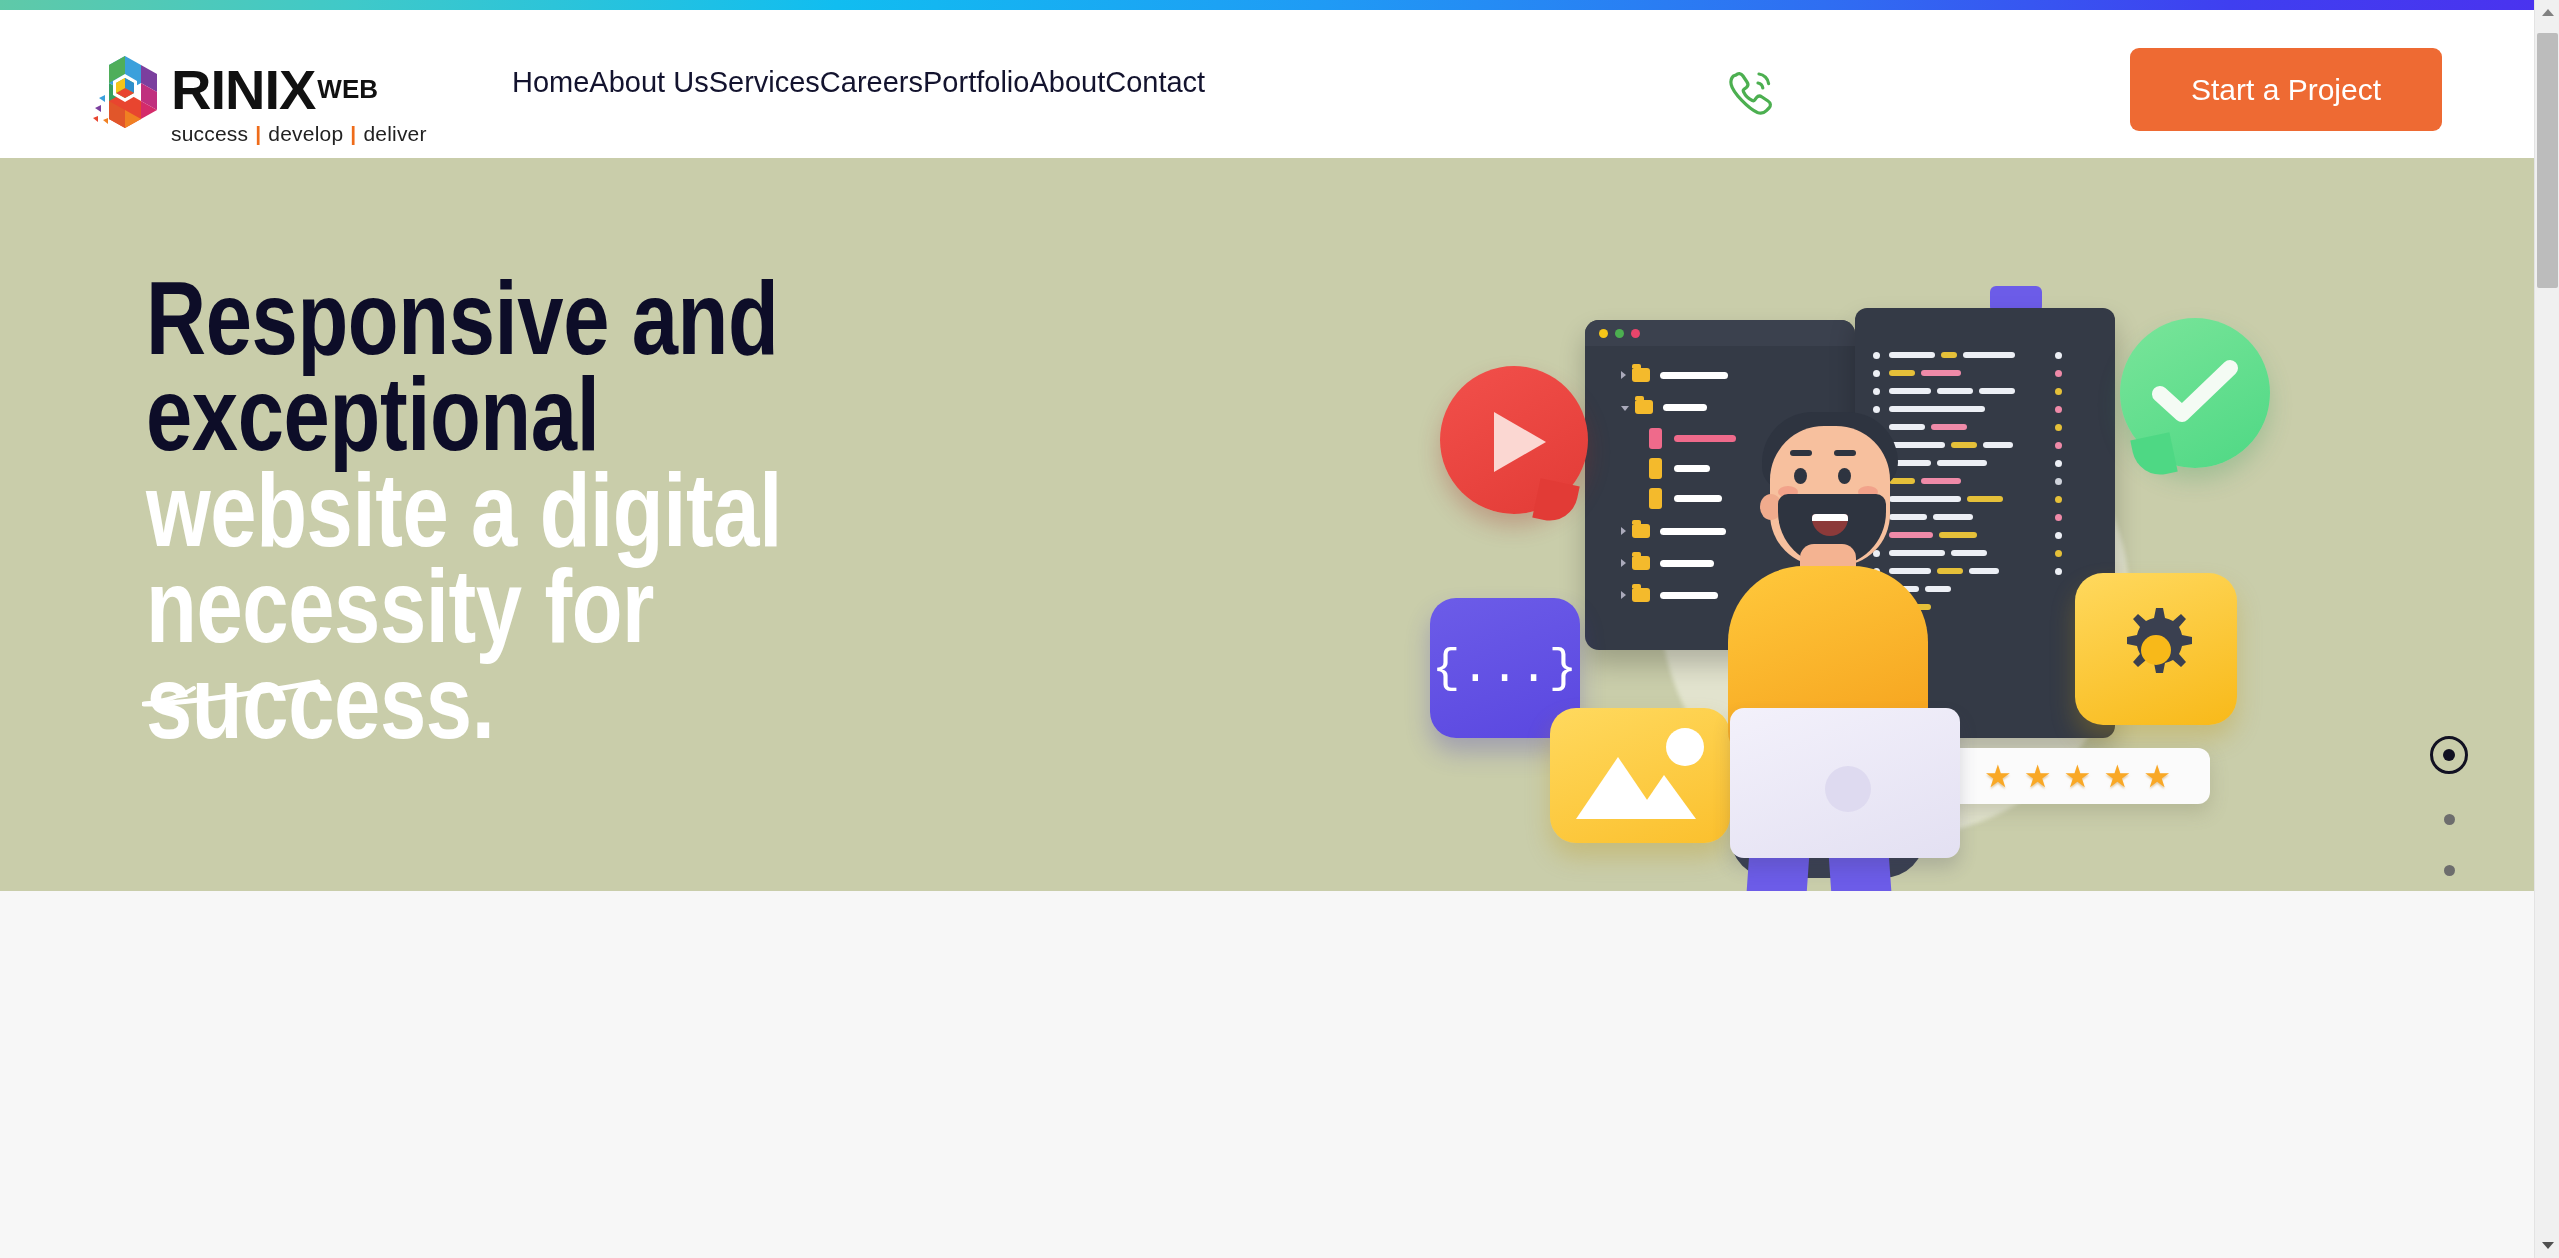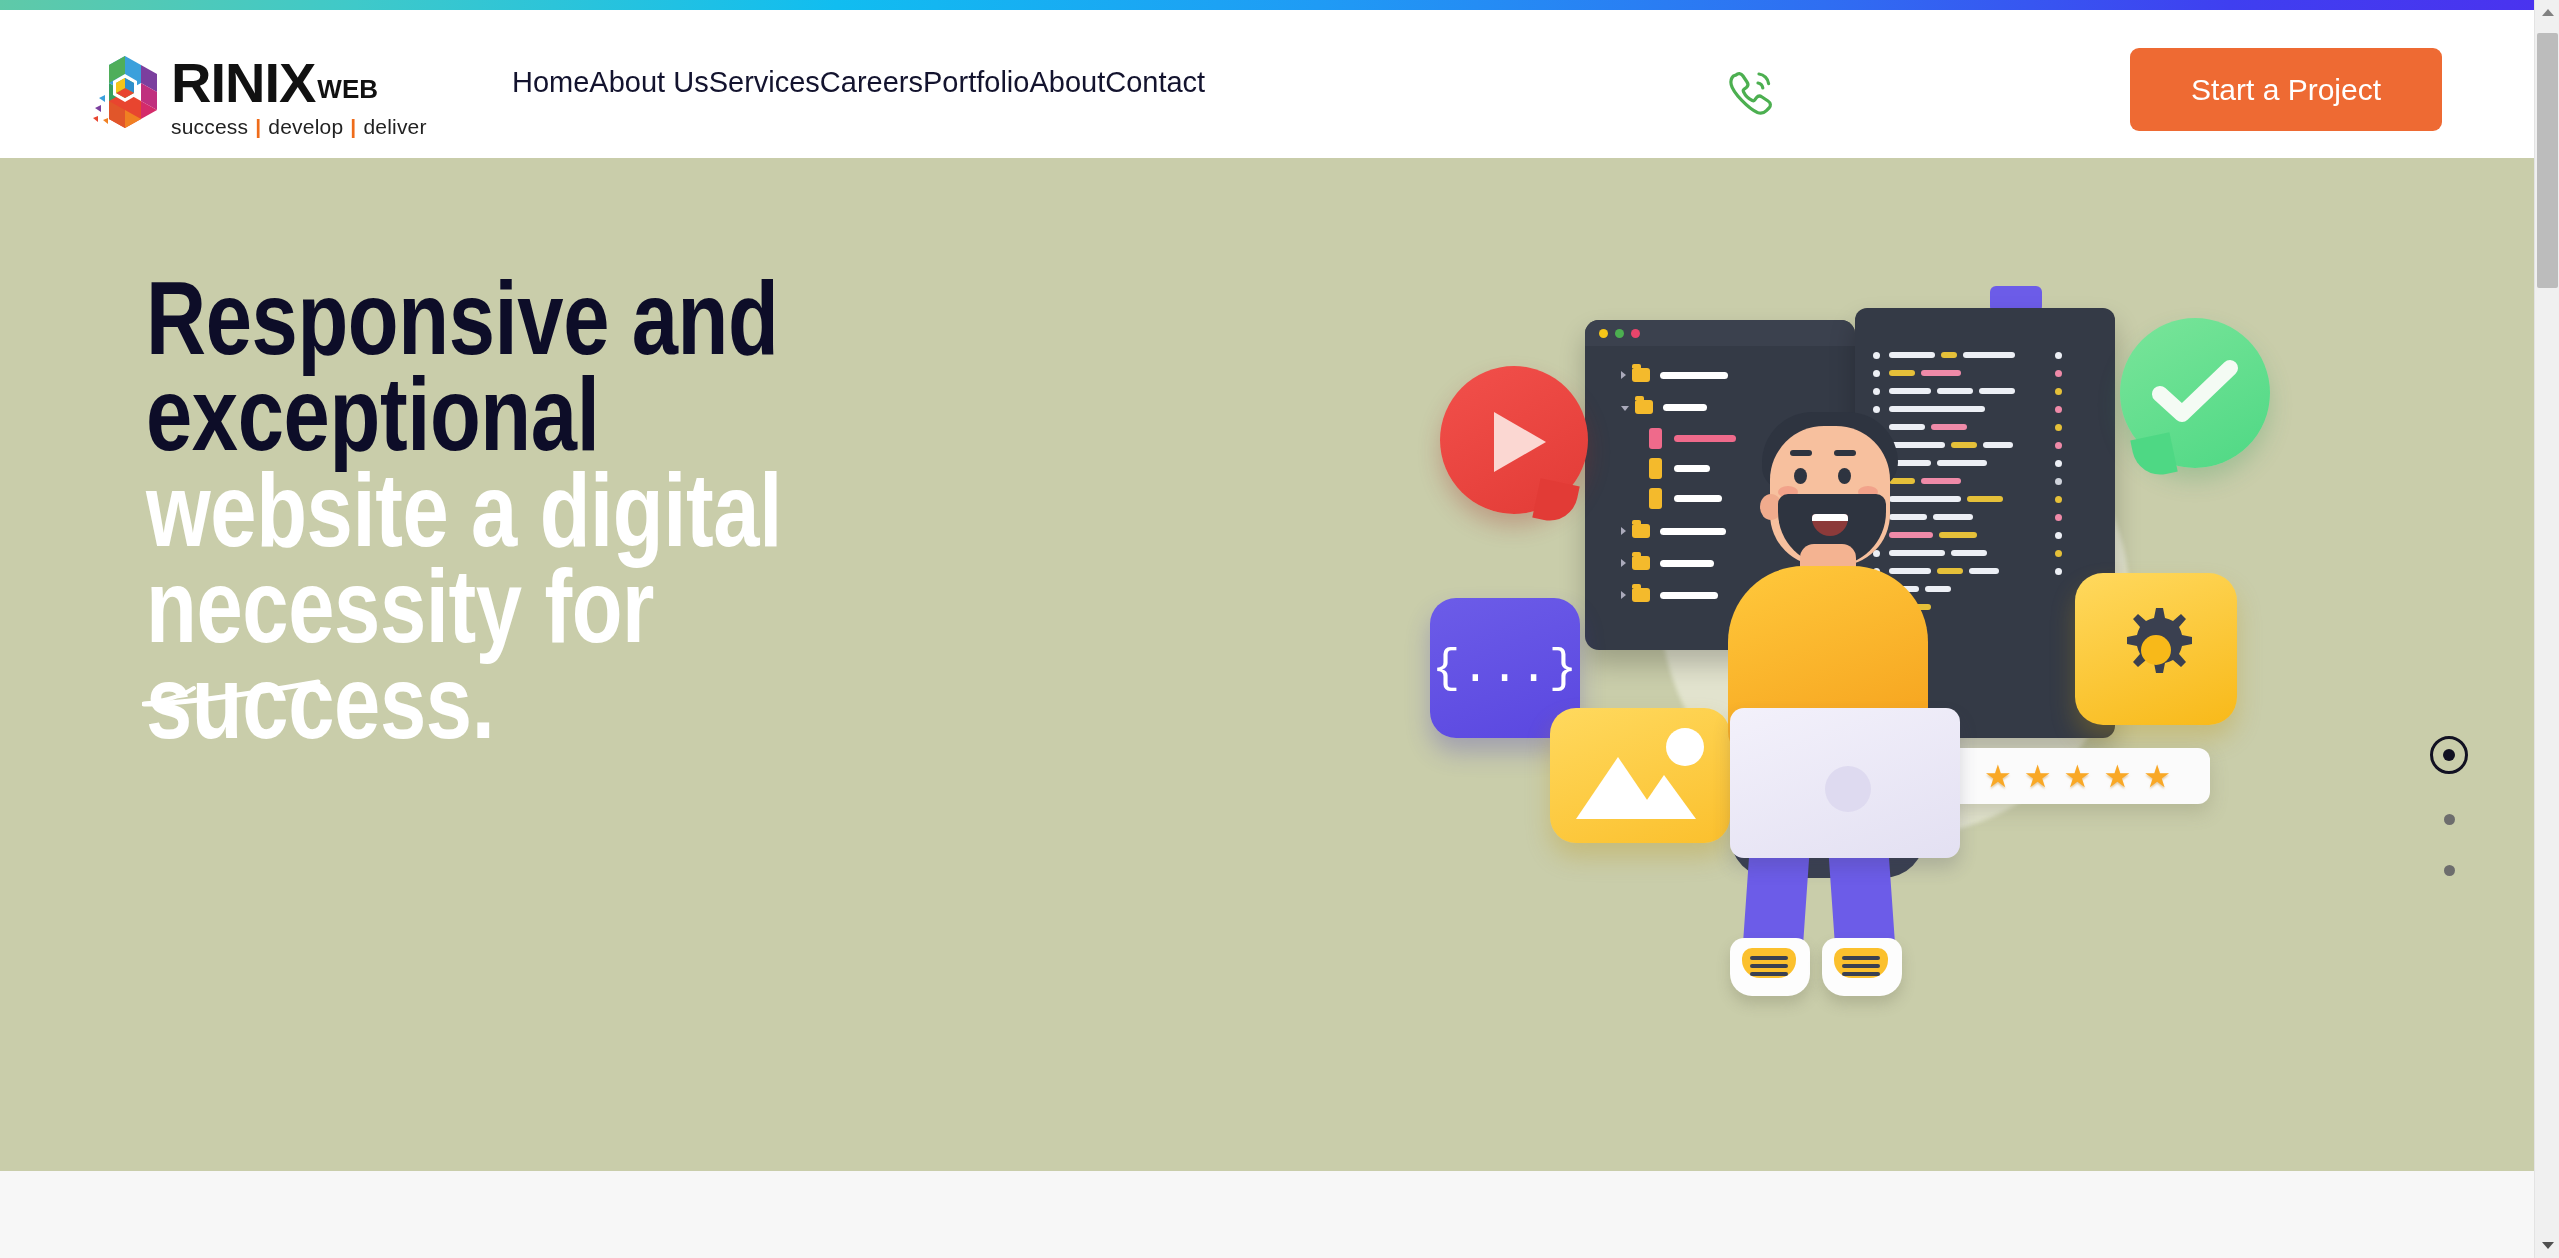--- a/index.html
+++ b/index.html
@@ -29,21 +29,21 @@
   }
 
   
   .logo-wrap { position:absolute; left:85px; top:38px; display:flex; align-items:flex-start; }
   .logo-mark { position:relative; width:80px; height:88px; margin-right:6px; }
   .logo-text-block { padding-top:8px; }
   .logo-row1 { display:flex; align-items:flex-start; }
   .logo-name {
     font-family:"Liberation Sans", sans-serif;
     font-weight:bold; font-size:56px; line-height:54px;
-    letter-spacing:-1px; color:#111111;
+    letter-spacing:-1px; color:#111111;margin-top:7px;
   }
   .logo-web {
     font-family:"Liberation Sans", sans-serif;
     font-weight:bold; font-size:26px; line-height:26px;
     color:#111111; margin-left:2px; margin-top:20px; letter-spacing:0px;
   }
   .logo-tag {
     font-family:"Liberation Sans", sans-serif;
     font-size:21px; color:#222222; margin-top:5px; letter-spacing:.2px;
     display:flex; gap:7px;
@@ -69,21 +69,21 @@
     position:absolute; left:2130px; top:38px;
     width:312px; height:83px; border-radius:9px;
     background:#ee6a33; color:#ffffff;
     font-family:"Liberation Sans", sans-serif;
     font-size:30px; border:none; cursor:pointer;
     display:flex; align-items:center; justify-content:center;
   }
 
   
   .hero {
-    position:absolute; left:0; top:158px; width:2534px; height:1013px;
+    position:absolute; left:0; top:158px; width:2534px; height:733px;
     background:#c9cdaa; overflow:hidden;
   }
   .hero-h1 {
     position:absolute; left:146px; top:112px; width:1120px;
     font-family:"Liberation Sans Narrow","Liberation Sans", sans-serif;
     font-weight:bold;
     font-size:86px; line-height:96px;
     letter-spacing:-.5px;
   }
   .hero-h1 .l1 { display:block; color:#0d0d28; transform:scaleX(.8); transform-origin:left center; font-size:104px; }

